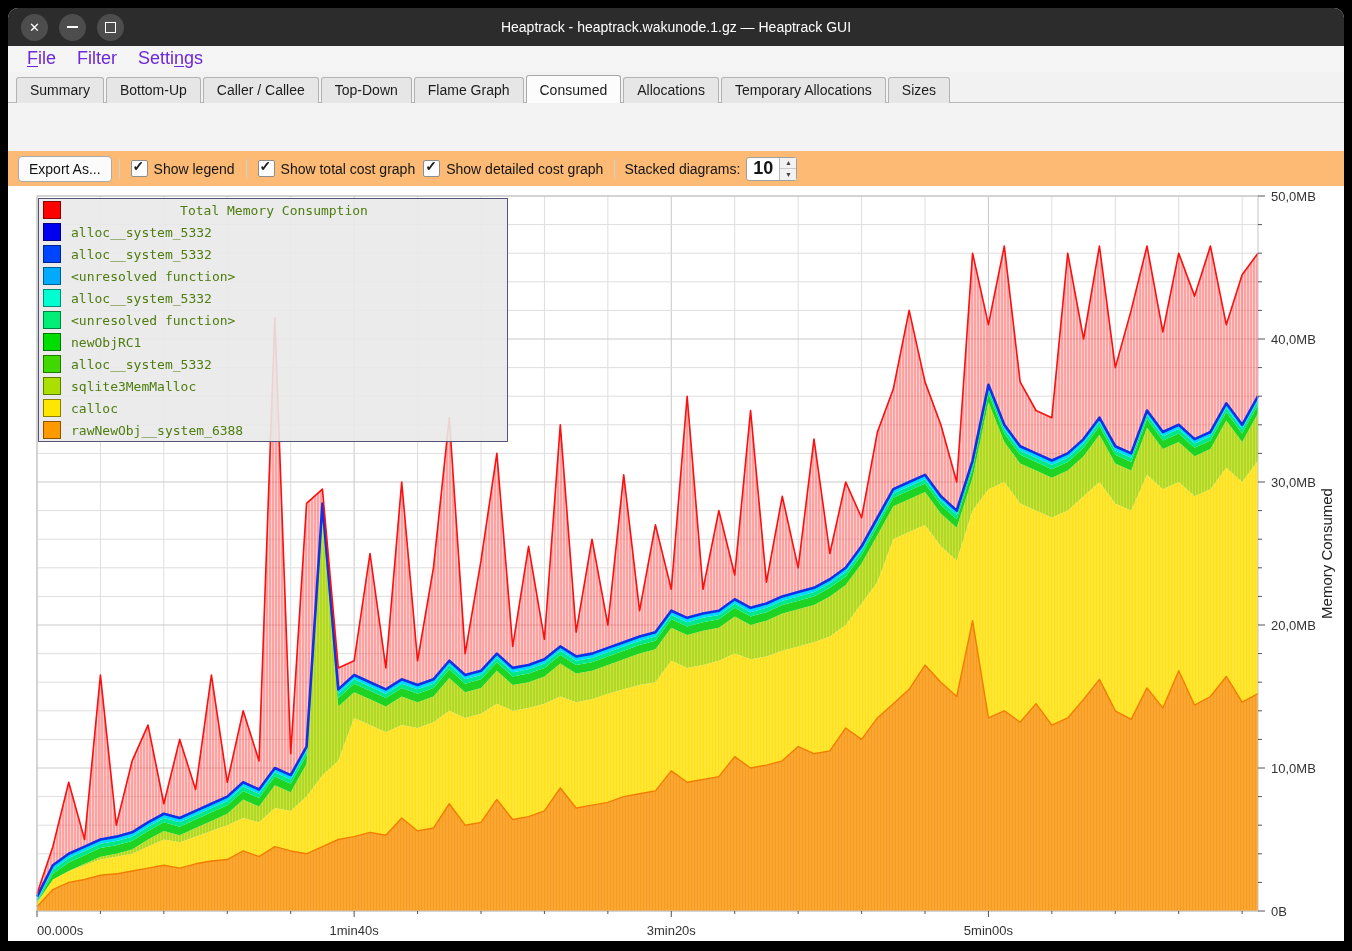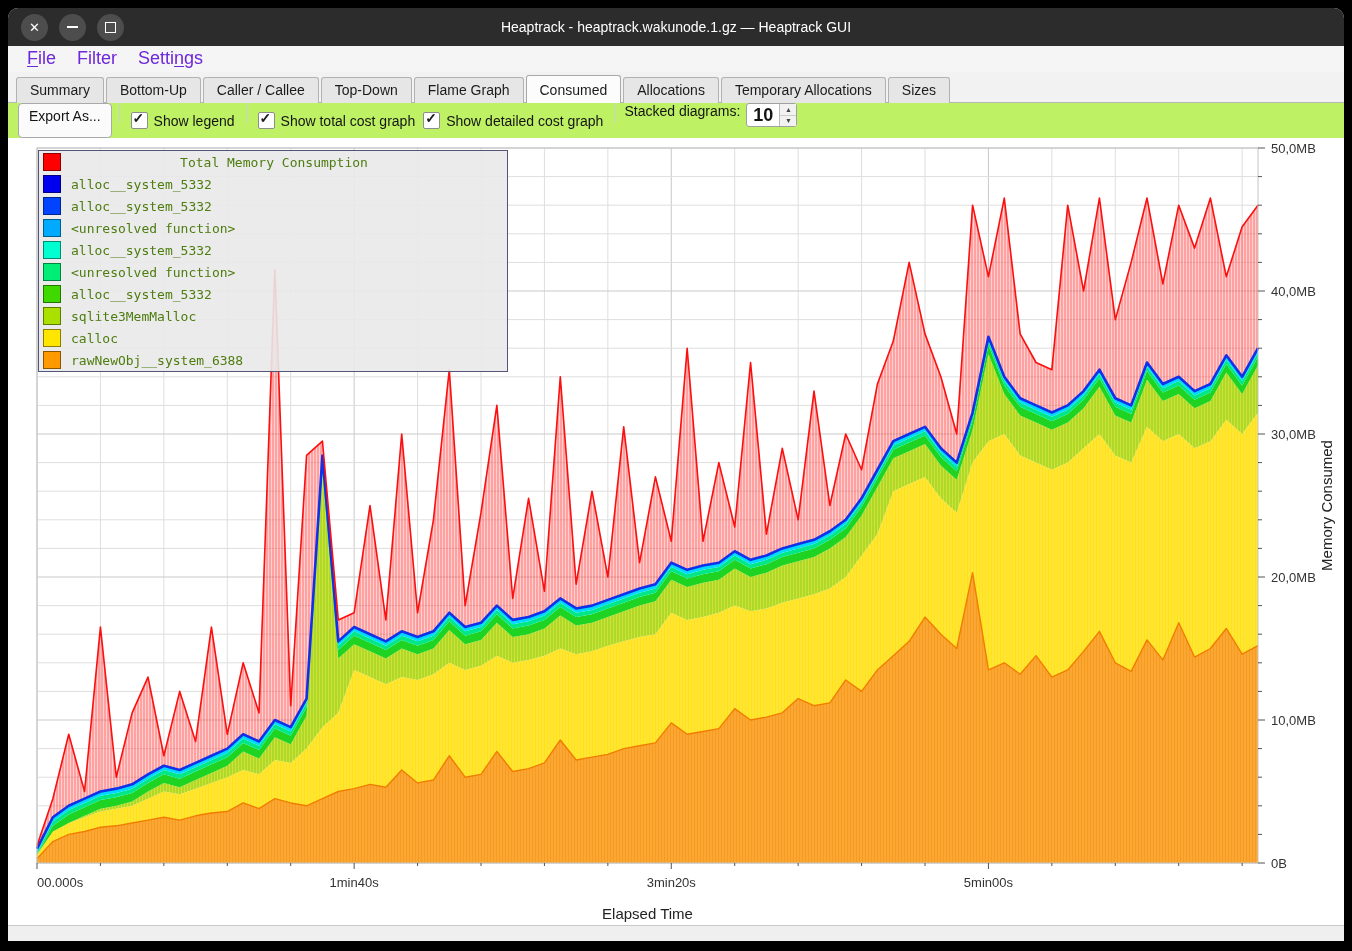--- a/index.html
+++ b/index.html
@@ -18,21 +18,21 @@
   .menubar{height:26px;background:#f5f5f5;display:flex;font-size:18px;color:#6d28d9;}
   .menu-item{padding:2px 9px;margin-left:3px;}
   .menu-item:first-child{margin-left:10px;}
   .menu-item .accel{text-decoration:underline;text-underline-offset:2px;}
   
   .tabbar{height:30px;background:#f2f2f2;border-bottom:1px solid #b6b6b6;display:flex;align-items:flex-end;padding-left:8px;}
   .tab{font-size:14px;color:#1b1b1b;background:#e6e6e6;border:1px solid #b2b2b2;border-bottom:none;
     border-radius:3px 3px 0 0;padding:4px 13px 5px 13px;margin-right:2px;position:relative;top:1px;text-align:right;}
   .tab.active{background:#fcfcfc;padding-top:6px;font-weight:normal;z-index:2;border-color:#a8a8a8;}
   
-  .toolbar{height:35px;background:#bef264;display:flex;font-size:14px;color:#141414;}
+  .toolbar{height:35px;background:#fdba74;display:flex;align-items:center;font-size:14px;color:#141414;margin-top:48px;}
   .btn{margin-left:10px;background:#fbfbfb;border:1px solid #a9a9a9;border-radius:4px;padding:4px 10px;}
   .tsep{width:1px;height:20px;background:#cfcfcf;margin:0 7px;}
   .chk{display:flex;align-items:center;gap:6px;padding:0 4px;}
   .box{width:15px;height:15px;background:#fff;border:1px solid #8d8d8d;border-radius:2px;position:relative;}
   .box .tick{position:absolute;left:1px;top:-3px;font-size:14px;font-weight:bold;color:#1a1a1a;}
   .spin{display:flex;align-items:stretch;margin-left:6px;border:1px solid #a0a0a0;border-radius:3px;background:#fff;height:22px;}
   .spin .val{width:26px;display:flex;align-items:center;padding-left:6px;font-size:18px;font-weight:bold;}
   .spin .arrows{width:16px;border-left:1px solid #bbb;display:flex;flex-direction:column;}
   .spin .arrows div{flex:1;display:flex;align-items:center;justify-content:center;font-size:7px;color:#444;background:#f2f2f2;}
   .spin .arrows div:first-child{border-bottom:1px solid #ccc;}
@@ -134,20 +134,24 @@
           <span class="lg-sw" style="background: rgb(0, 170, 255);"></span>
           <span>&lt;unresolved function&gt;</span>
         </div>
         <div class="lg-row">
           <span class="lg-sw" style="background: rgb(0, 255, 208);"></span>
           <span>alloc__system_5332</span>
         </div>
         <div class="lg-row">
           <span class="lg-sw" style="background: rgb(0, 238, 118);"></span>
           <span>&lt;unresolved function&gt;</span>
+        </div>
+        <div class="lg-row">
+          <span class="lg-sw" style="background: rgb(0, 221, 0);"></span>
+          <span>newObjRC1</span>
         </div>
         <div class="lg-row">
           <span class="lg-sw" style="background: rgb(63, 217, 0);"></span>
           <span>alloc__system_5332</span>
         </div>
         <div class="lg-row">
           <span class="lg-sw" style="background: rgb(170, 224, 0);"></span>
           <span>sqlite3MemMalloc</span>
         </div>
         <div class="lg-row">

